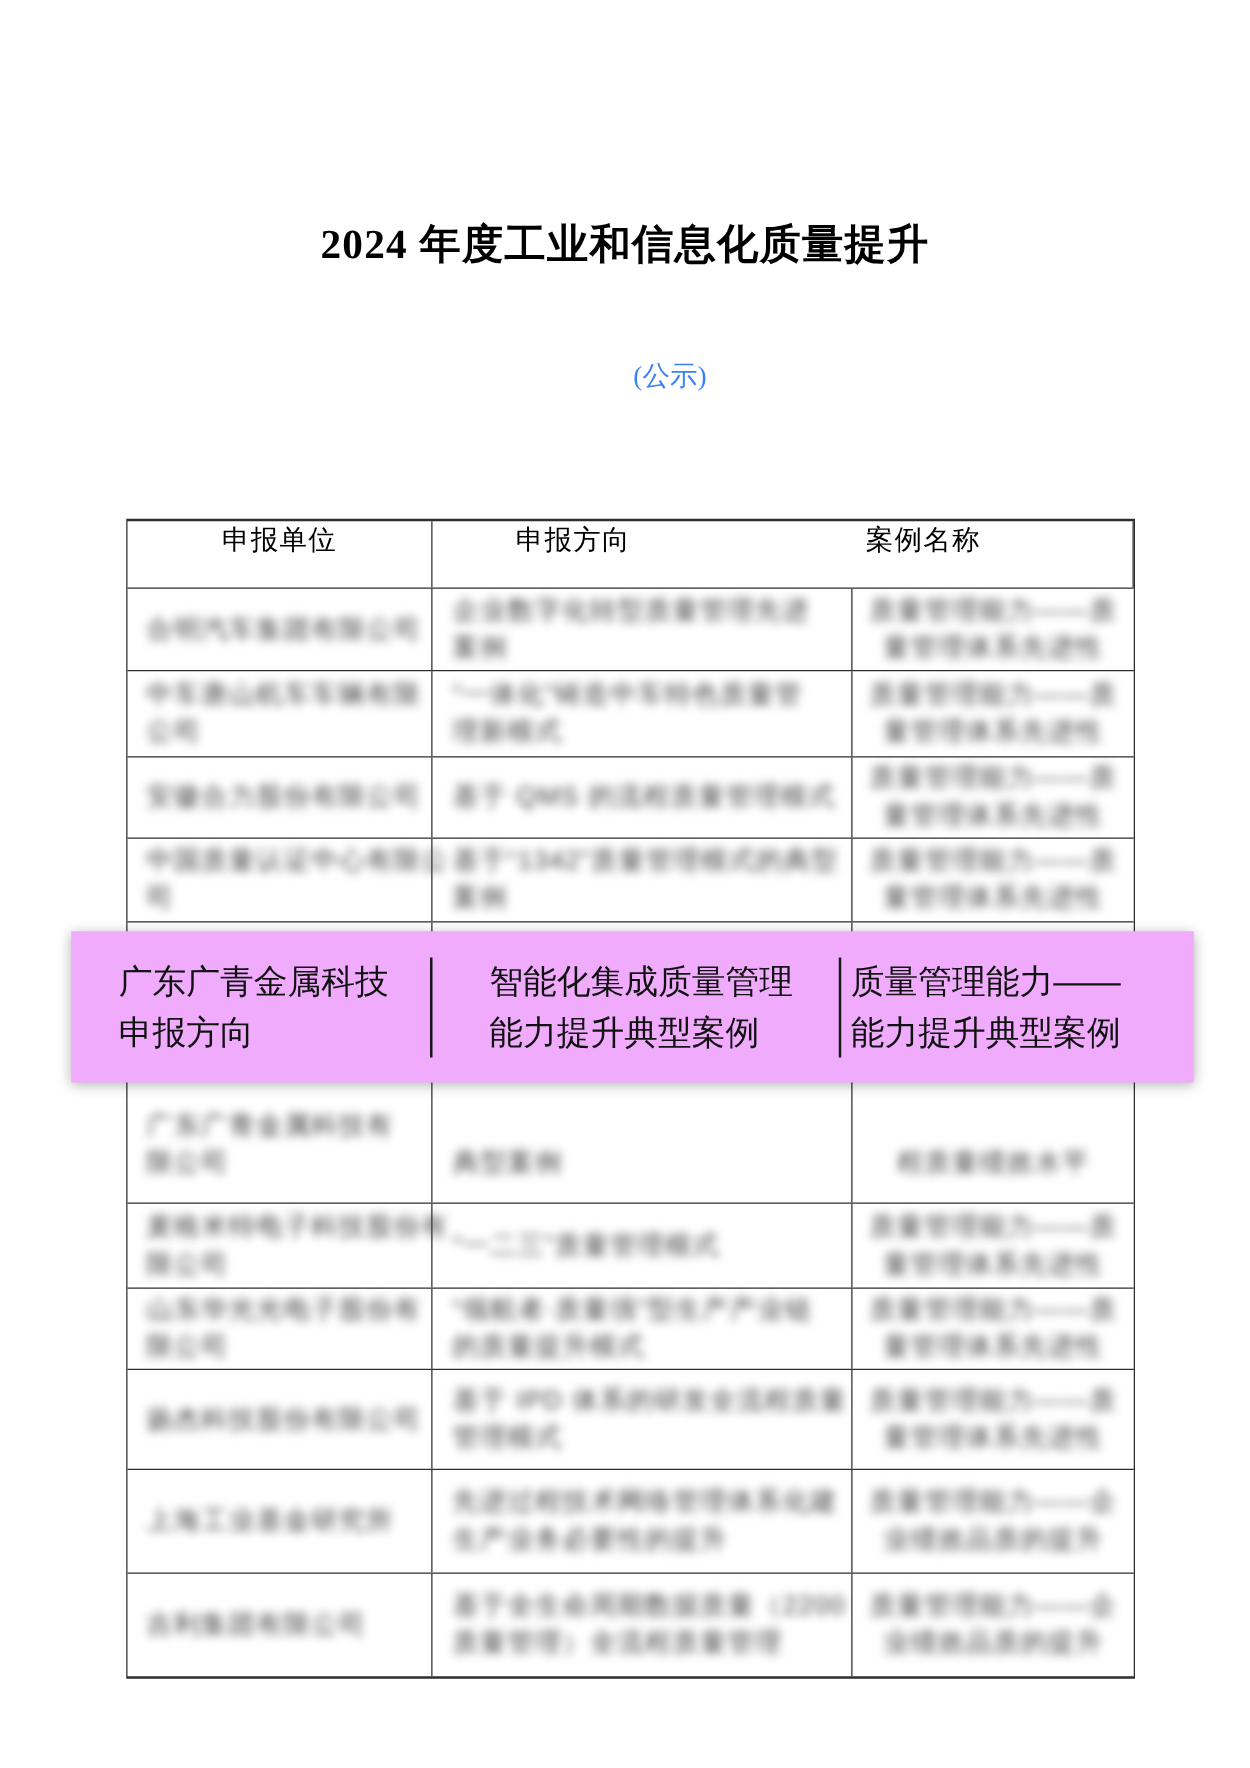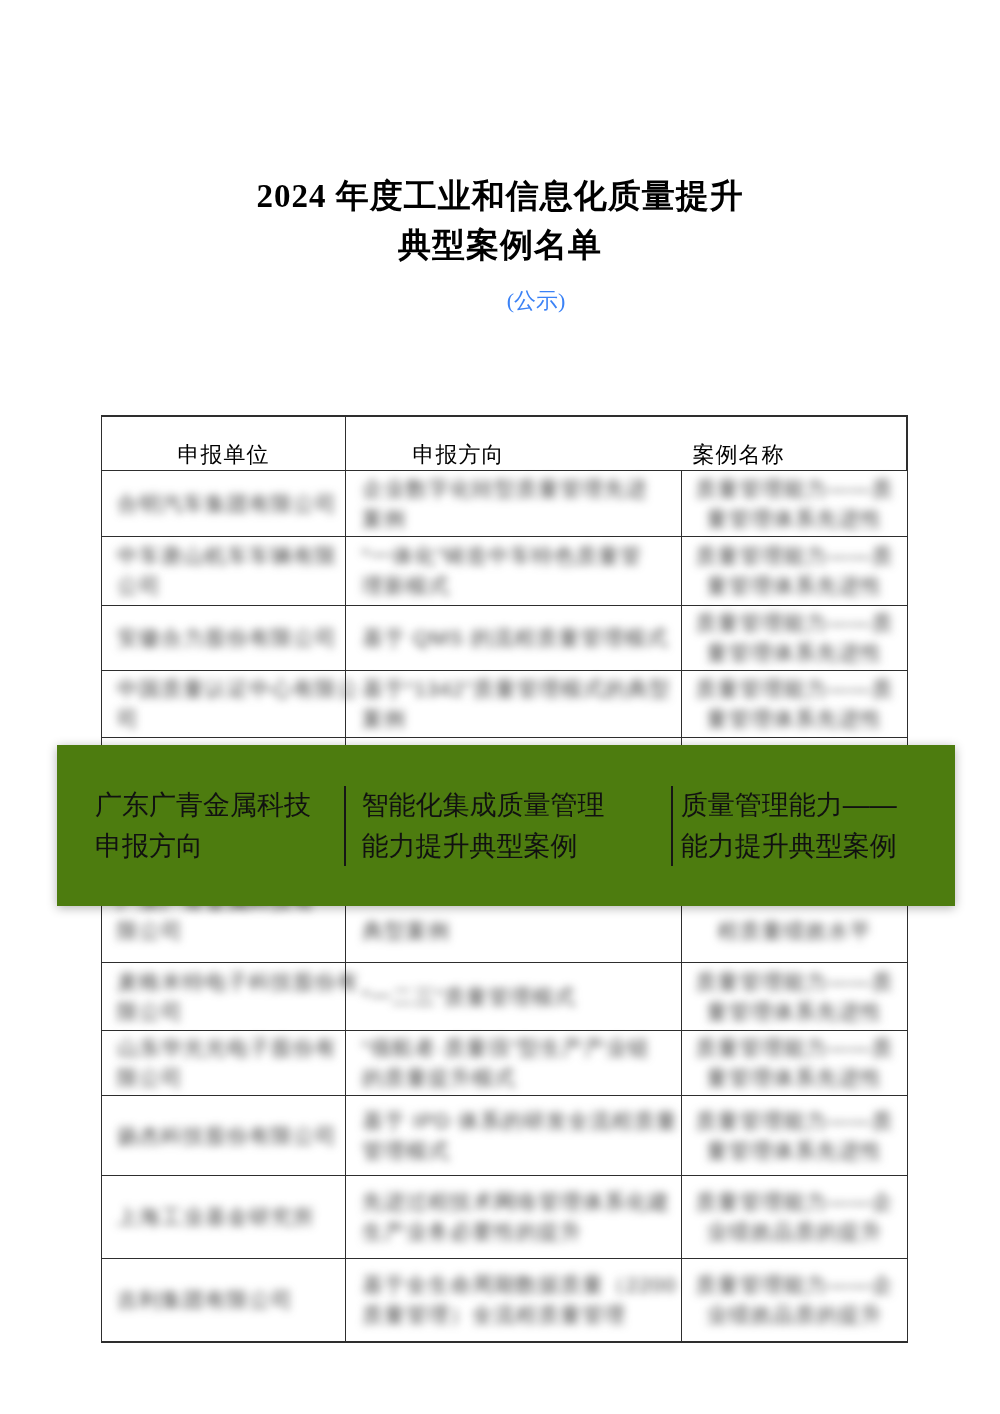--- a/index.html
+++ b/index.html
@@ -23,46 +23,45 @@
     border:1px solid #2e2e2e;border-top-width:2px;border-bottom-width:2px;
     background:#fff;box-sizing:border-box;
   }
   .trow{display:flex;border-bottom:1px solid #2e2e2e;box-sizing:border-box;}
   .trow:last-child{border-bottom:none;}
   .cell{box-sizing:border-box;display:flex;flex-direction:column;justify-content:center;}
   .c1{width:244px;border-right:1px solid #2e2e2e;padding-left:15px;padding-right:6px;}
   .c2{width:336px;border-right:1px solid #2e2e2e;padding-left:16px;padding-right:6px;}
   .c3{width:225px;text-align:center;}
   .thead{height:54px;}
-  .thead .cell{justify-content:flex-end;text-align:center;padding:0;}
+  .thead .cell{justify-content:flex-start;text-align:center;padding:0;}
   .thead .ln{font-size:22px;color:#000;letter-spacing:1px;}
   .ln{font-size:21px;line-height:30px;white-space:nowrap;}
   .blurred .ln{filter:blur(4px);color:#3d3d3d;letter-spacing:1px;}
   
   .remnant .cell{justify-content:flex-end;padding-bottom:16px;}
   .remnant .ln{filter:blur(4px);color:#3d3d3d;letter-spacing:1px;}
   
   .card{
-    position:absolute;left:57px;top:745px;width:898px;height:161px;
-    background:#4d7c0f;box-shadow:0 2px 10px rgba(0,0,0,0.30);
+    position:absolute;left:57px;top:745px;width:898px;height:121px;
+    background:#f0abfc;box-shadow:0 2px 10px rgba(0,0,0,0.30);
     display:flex;align-items:center;z-index:5;
   }
   .card-col{display:flex;flex-direction:column;justify-content:center;box-sizing:border-box;}
   .card-c1{width:288px;padding-left:38px;}
-  .card-c2{width:325px;padding-left:15px;}
+  .card-c2{width:325px;padding-left:45px;}
   .card-c3{width:283px;padding-left:8px;}
   .card-ln{font-size:27px;line-height:41px;color:#111;white-space:nowrap;}
   .card-div{width:2px;height:80px;background:#161616;flex:0 0 2px;}
 </style>
 </head>
 <body>
 
 <div class="title">
   <div>2024 年度工业和信息化质量提升</div>
-  <div>典型案例名单</div>
 </div>
 <div class="subtitle">(公示)</div>
 
 <div class="table">
 
   <div class="trow thead">
     <div class="cell c1">
         <div class="ln">申报单位</div>
       </div>
     <div class="cell c3">

